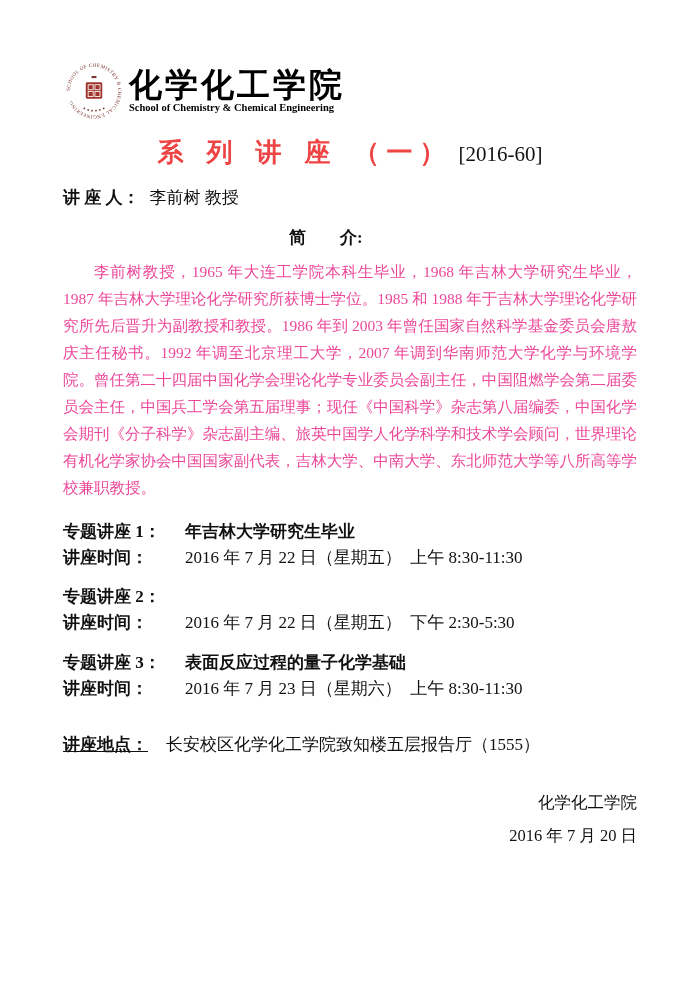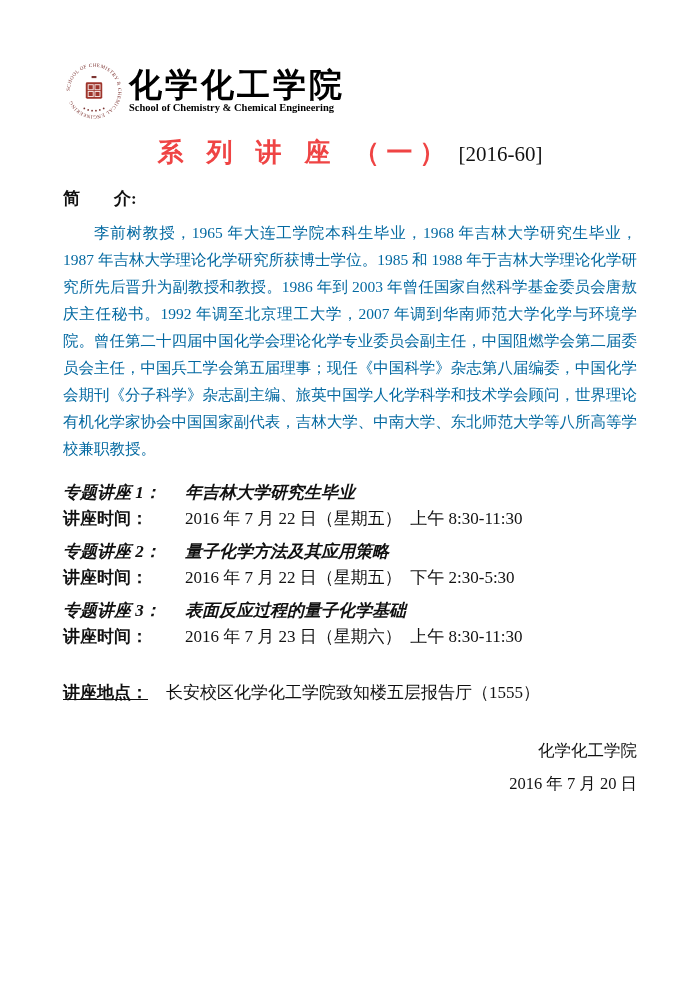--- a/index.html
+++ b/index.html
@@ -35,31 +35,31 @@
     font-family: "DejaVu Serif", "Liberation Serif", serif;
   }
   .subtitle .code { font-size: 21px; font-weight: normal; letter-spacing: 0; margin-left: 2px; }
 
   
   .row { display: flex; align-items: baseline; font-size: 17px; line-height: 22px; }
   .row .lab { font-weight: bold; flex: 0 0 122px; white-space: pre; }
   .row .val { font-weight: normal; white-space: pre; }
   .speaker-row { margin-top: 17px; }
   .speaker-row .lab { flex: 0 0 auto; margin-right: 10px; }
-  .intro-row { margin-top: 18px; }
+  .intro-row { margin-top: 18px; justify-content: center; }
 
   
   .intro-text {
     margin: 9px 0 0 0; text-align: justify; text-justify: inter-ideograph;
-    text-indent: 2em; font-size: 15.5px; line-height: 27px; color: #0369a1;
+    text-indent: 2em; font-size: 15.5px; line-height: 27px; color: #ec4899;
   }
 
   
   .lectures { margin-top: 19px; }
-  .lec-topic { margin-top: 10px; font-weight: bold; font-style: italic; }
+  .lec-topic { margin-top: 17px; font-weight: bold; }
   .lec-topic .val { font-weight: bold; font-family: "DejaVu Serif", "Liberation Serif", serif; }
   .lec-time { margin-top: 4px; }
 
   .venue-row { margin-top: 34px; }
   .venue-row .lab { flex: 0 0 auto; margin-right: 18px; text-decoration: underline; }
 
   
   .footer { margin-top: 36px; text-align: right; font-size: 16.5px; }
   .footer .org { line-height: 22px; }
   .footer .date { margin-top: 11px; line-height: 22px; }
@@ -98,41 +98,44 @@
       <div class="logo-en">School of Chemistry &amp; Chemical Engineering</div>
     </div>
   </header>
 
 
   <div class="subtitle">
     <span class="series">系 列 讲 座 （一）</span>
     <span class="code">[2016-60]</span>
   </div>
 
+  <div class="row speaker-row">
+    <span class="lab">讲 座 人：</span>
+    <span class="val">李前树 教授</span>
+  </div>
 
   <div class="row intro-row">
     <span class="lab">简　　介:</span>
   </div>
 
   <p class="intro-text">李前树教授，1965 年大连工学院本科生毕业，1968 年吉林大学研究生毕业，1987 年吉林大学理论化学研究所获博士学位。1985 和 1988 年于吉林大学理论化学研究所先后晋升为副教授和教授。1986 年到 2003 年曾任国家自然科学基金委员会唐敖庆主任秘书。1992 年调至北京理工大学，2007 年调到华南师范大学化学与环境学院。曾任第二十四届中国化学会理论化学专业委员会副主任，中国阻燃学会第二届委员会主任，中国兵工学会第五届理事；现任《中国科学》杂志第八届编委，中国化学会期刊《分子科学》杂志副主编、旅英中国学人化学科学和技术学会顾问，世界理论有机化学家协会中国国家副代表，吉林大学、中南大学、东北师范大学等八所高等学校兼职教授。</p>
 
   <section class="lectures">
 
     <div class="row lec-topic">
       <span class="lab">专题讲座 1：</span>
       <span class="val">年吉林大学研究生毕业</span>
     </div>
     <div class="row lec-time">
       <span class="lab">讲座时间：</span>
       <span class="val">2016 年 7 月 22 日（星期五）  上午 8:30-11:30</span>
     </div>
 
     <div class="row lec-topic">
       <span class="lab">专题讲座 2：</span>
-      <span class="val">量子化学方法及其应用策略</span>
     </div>
     <div class="row lec-time">
       <span class="lab">讲座时间：</span>
       <span class="val">2016 年 7 月 22 日（星期五）  下午 2:30-5:30</span>
     </div>
 
     <div class="row lec-topic">
       <span class="lab">专题讲座 3：</span>
       <span class="val">表面反应过程的量子化学基础</span>
     </div>

